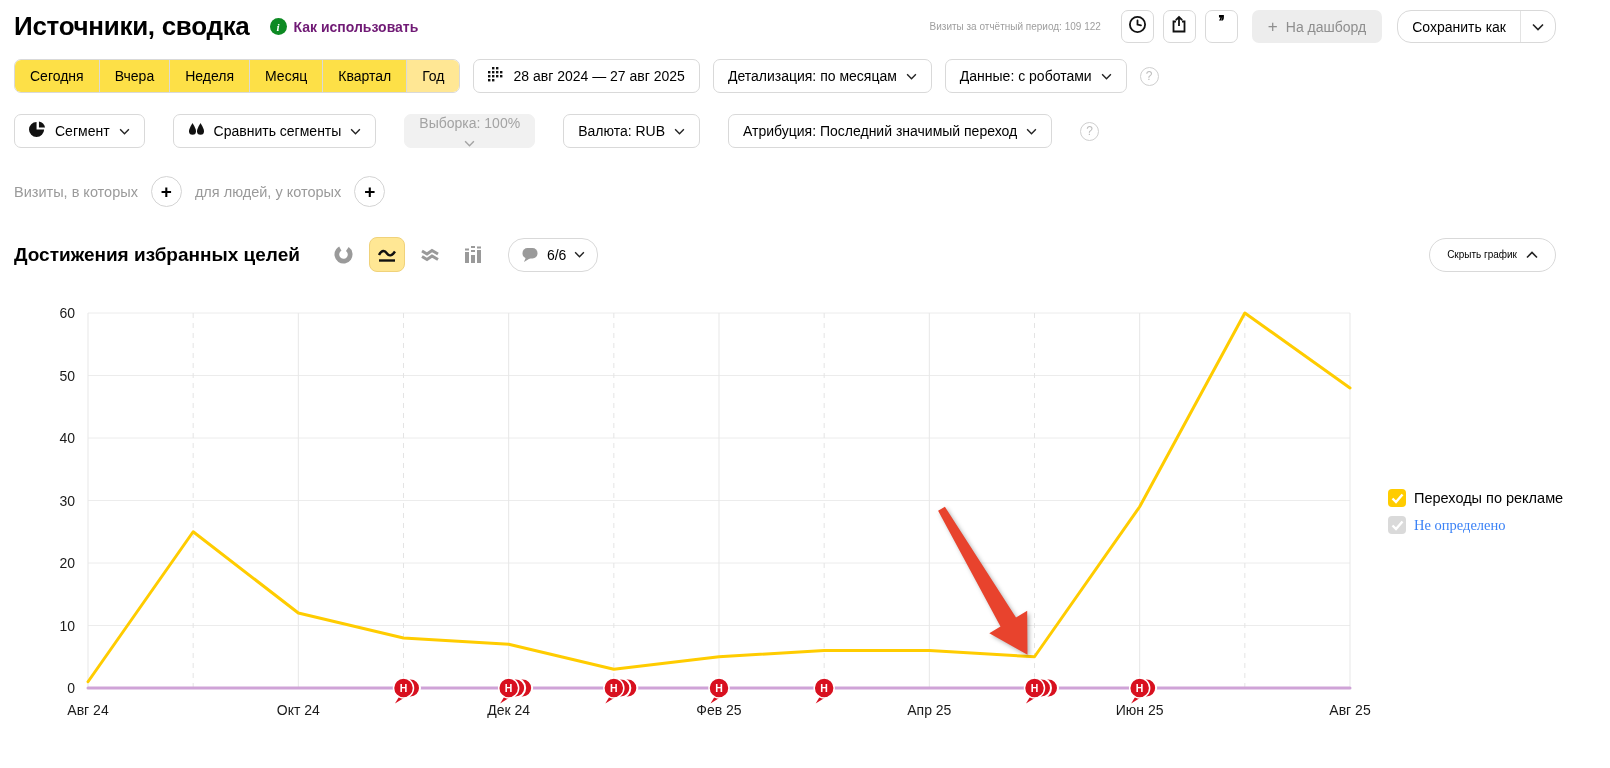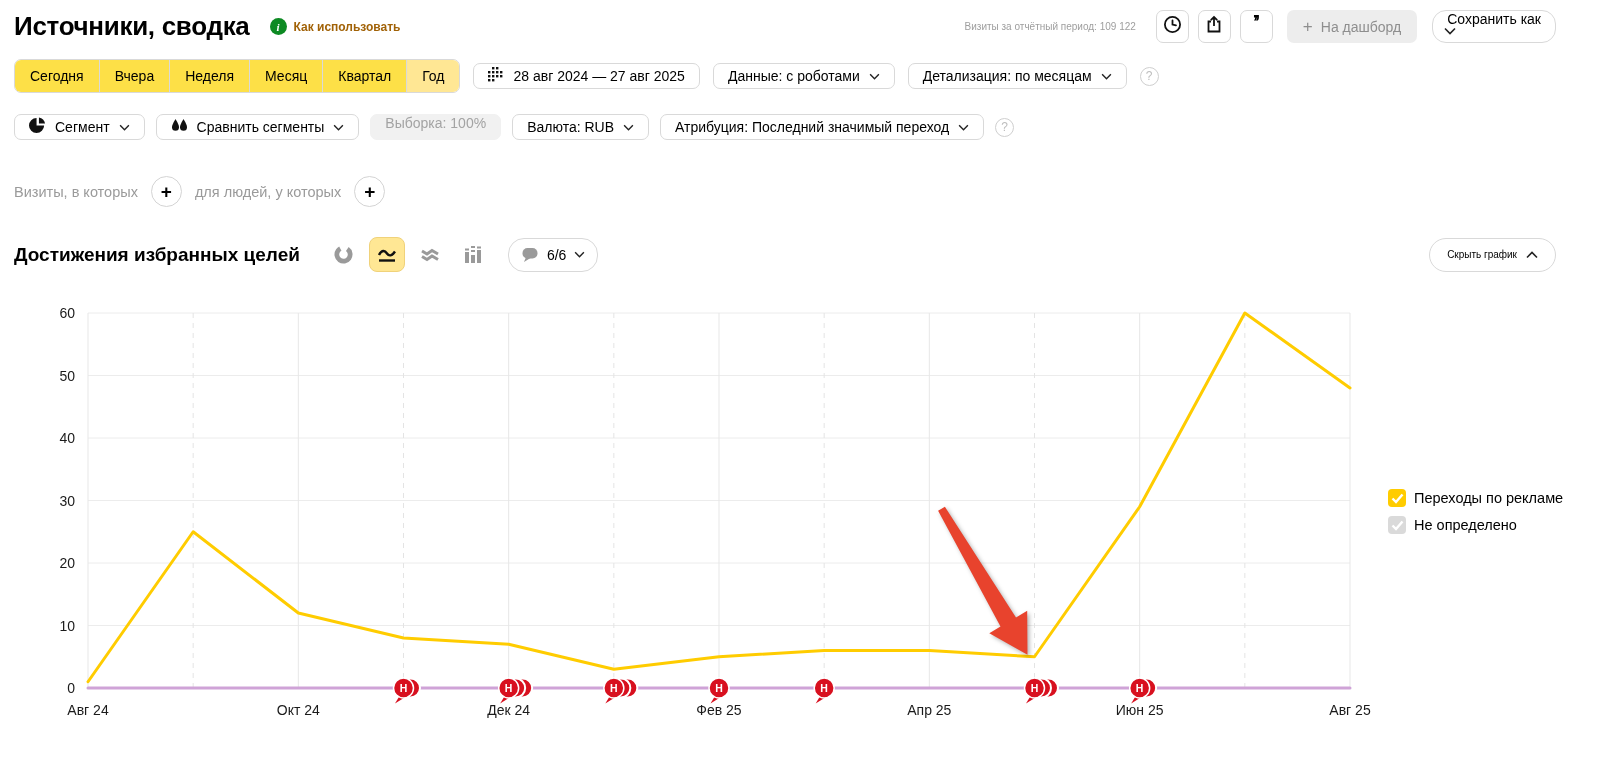--- a/index.html
+++ b/index.html
@@ -8,43 +8,43 @@
     width:1610px; height:768px; position:relative; overflow:hidden;
     background:#fff; font-family:"Liberation Sans", sans-serif; color:#000;
   }
   .abs { position:absolute; }
   
   .row-header { left:14px; right:54px; top:8px; height:37px; display:flex; align-items:center; }
   .page-title { font-size:26px; font-weight:700; letter-spacing:-0.3px; }
   .help-link { display:flex; align-items:center; gap:7px; margin-left:20px; cursor:pointer; }
   .info-badge { width:17px; height:17px; border-radius:50%; background:#0d8a23; color:#fff;
     font-size:11px; font-style:italic; font-weight:700; display:flex; align-items:center; justify-content:center; font-family:"Liberation Serif",serif;}
-  .help-text { color:#a16207; font-size:12px; font-weight:700; }
+  .help-text { color:#701a75; font-size:14px; font-weight:700; }
   .spacer { flex:1; }
   .visits-note { color:#9e9e9e; font-size:10px; margin-right:20px; }
   .icon-btn { width:33px; height:33px; border:1px solid #d9d9d9; border-radius:7px; background:#fff;
     display:flex; align-items:center; justify-content:center; margin-right:9px; cursor:pointer; }
   .quotes-glyph { font-size:21px; font-weight:700; letter-spacing:-3px; line-height:10px; padding-bottom:10px; padding-right:3px;}
   .btn-dashboard { height:33px; background:#ededed; border:none; border-radius:7px; color:#8e8e8e;
     font-size:14px; padding:0 16px; display:flex; align-items:center; gap:8px; margin-left:5px; cursor:pointer;}
   .btn-dashboard .plus { font-size:17px; }
   .btn-save { height:33px; margin-left:15px; background:#fff; border:1px solid #d9d9d9; border-radius:14px;
-    display:flex; align-items:stretch; cursor:pointer;flex-direction:column; }
+    display:flex; align-items:stretch; cursor:pointer; }
   .btn-save .lbl { padding:0 14px; display:flex; align-items:center; font-size:14px; }
   .btn-save .divider { width:1px; background:#e3e3e3; }
   .btn-save .chev { width:34px; display:flex; align-items:center; justify-content:center; }
   
   .row-filters1 { left:14px; top:59px; display:flex; align-items:center; gap:13px; }
-  .row-filters2 { left:14px; top:114px; display:flex; align-items:center; gap:11px; }
+  .row-filters2 { left:14px; top:114px; display:flex; align-items:center; gap:28px; }
   .segmented { display:flex; border:1px solid #d9d9d9; border-radius:7px; overflow:hidden; height:34px; }
   .seg-tab { padding:0 15px; display:flex; align-items:center; font-size:14px; border-right:1px solid #d9d9d9;
     background:#fde047; cursor:pointer; }
   .seg-tab:last-child { border-right:none; }
   .seg-tab.selected { background:#ffe794; }
-  .btn { height:26px; background:#fff; border:1px solid #d9d9d9; border-radius:7px; font-size:14px;
+  .btn { height:34px; background:#fff; border:1px solid #d9d9d9; border-radius:7px; font-size:14px;
     display:flex; align-items:center; gap:9px; padding:0 14px; cursor:pointer; }
   .btn.disabled { background:#f1f1f1; border-color:#f1f1f1; color:#a3a3a3;flex-direction:column; }
   .q-circle { width:19px; height:19px; border-radius:50%; border:1.5px solid #cfcfcf; color:#bdbdbd;
     font-size:12px; display:flex; align-items:center; justify-content:center; cursor:pointer; }
   
   .row-query { left:14px; top:176px; display:flex; align-items:center; gap:13px; }
   .query-text { color:#9a9a9a; font-size:14.5px; }
   .plus-circle { width:31px; height:31px; border-radius:50%; border:1px solid #d4d4d4; background:#fff;
     font-size:19px; font-weight:700; display:flex; align-items:center; justify-content:center; cursor:pointer; }
   
@@ -138,27 +138,27 @@
           <rect x="4" y="8" width="2.4" height="2.4"></rect>
           <rect x="8" y="8" width="2.4" height="2.4"></rect>
           <rect x="12" y="8" width="2.4" height="2.4"></rect>
         <rect x="0" y="12" width="2.4" height="2.4"></rect>
           <rect x="4" y="12" width="2.4" height="2.4"></rect>
       </svg>
     </span>
     <span>28 авг 2024 — 27 авг 2025</span>
   </div>
   <div class="btn">
+    <span>Детализация: по месяцам</span>
+    <svg width="11" height="7" viewBox="0 0 12 8">
+        <path d="M1 1.5 L6 6.5 L11 1.5" fill="none" stroke="#222" stroke-width="1.6"></path>
+      </svg>
+  </div>
+  <div class="btn">
     <span>Данные: с роботами</span>
-    <svg width="11" height="7" viewBox="0 0 12 8">
-        <path d="M1 1.5 L6 6.5 L11 1.5" fill="none" stroke="#222" stroke-width="1.6"></path>
-      </svg>
-  </div>
-  <div class="btn">
-    <span>Детализация: по месяцам</span>
     <svg width="11" height="7" viewBox="0 0 12 8">
         <path d="M1 1.5 L6 6.5 L11 1.5" fill="none" stroke="#222" stroke-width="1.6"></path>
       </svg>
   </div>
   <div class="q-circle">?</div>
 </div>
 
 <div class="abs row-filters2">
   <div class="btn">
     <span>
@@ -358,15 +358,15 @@
         </svg>
     </span>
     <span class="legend-label" style="color: rgb(0, 0, 0);">Переходы по рекламе</span>
   </div>
   <div class="legend-item">
     <span class="cb" style="background: rgb(218, 218, 218);">
       <svg width="13" height="11" viewBox="0 0 13 11">
           <path d="M1.5 5.5 L5 9 L11.5 1.5" fill="none" stroke="#fff" stroke-width="2.4"></path>
         </svg>
     </span>
-    <span class="legend-label" style="color: #000000;">Не определено</span>
+    <span class="legend-label" style="color: #3b82f6; font-family: Liberation Serif, serif;">Не определено</span>
   </div>
 </div>
 
 </body></html>

